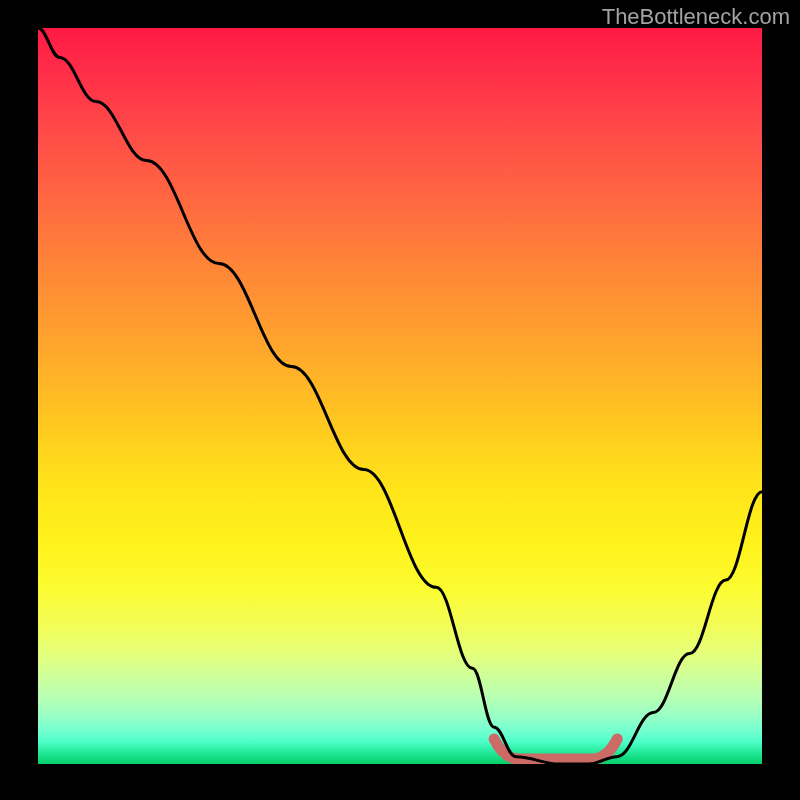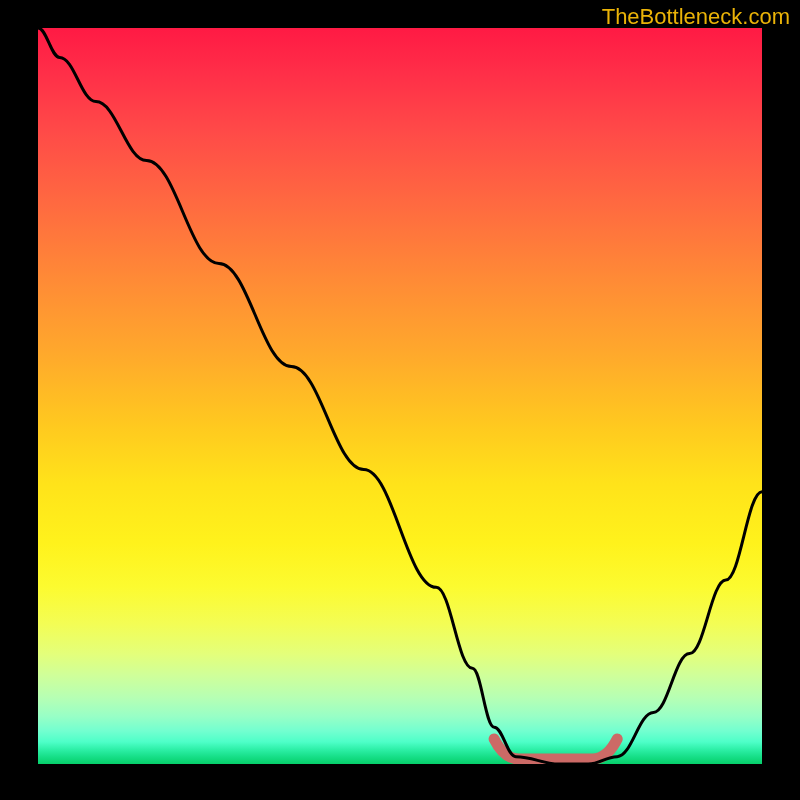--- a/index.html
+++ b/index.html
@@ -7,21 +7,21 @@
     width: 800px;
     height: 800px;
     background: #000;
     position: relative;
     font-family: Arial, sans-serif;
   }
   .attribution {
     position: absolute;
     top: 4px;
     right: 10px;
-    color: #eab308;
+    color: #a3a3a3;
     font-size: 22px;
     font-weight: 500;
     z-index: 10;
   }
   .plot-area {
     position: absolute;
     left: 38px;
     top: 28px;
     width: 724px;
     height: 736px;

